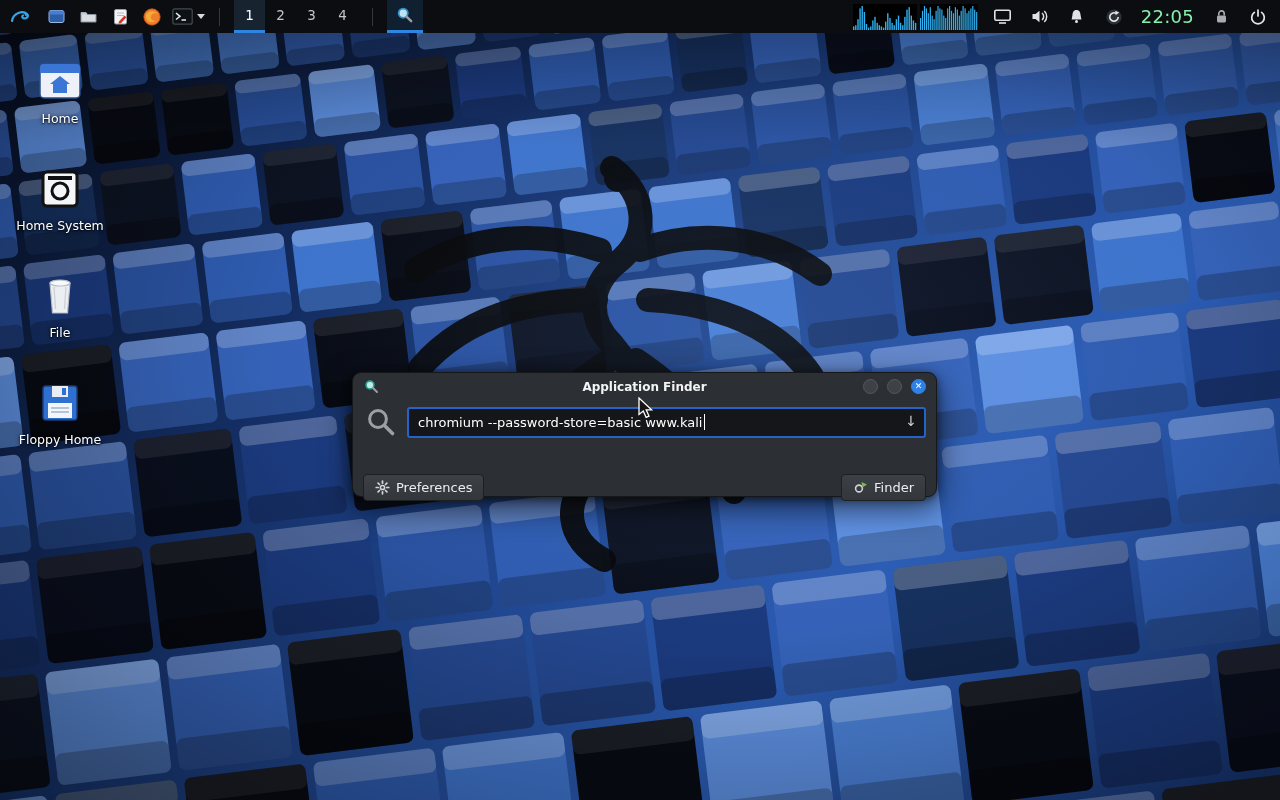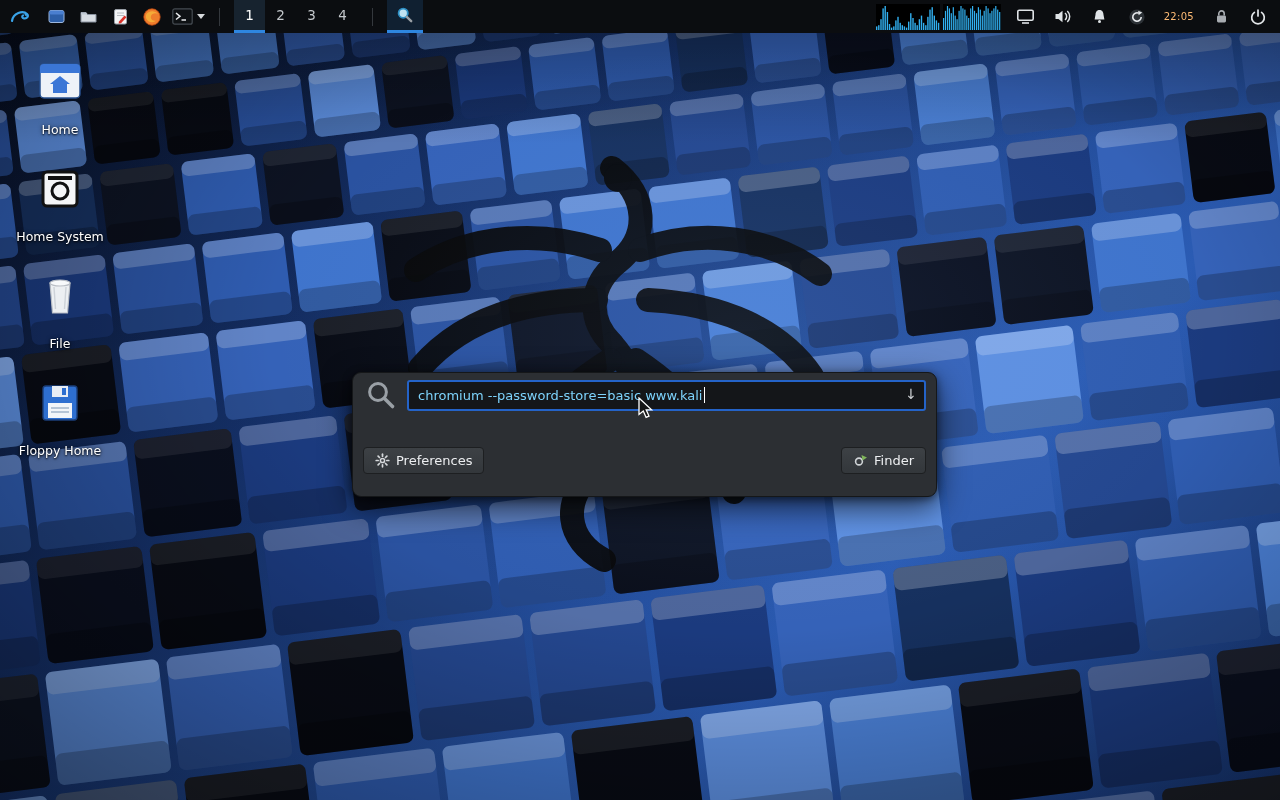--- a/index.html
+++ b/index.html
@@ -30,44 +30,44 @@
   .pager { display:flex; height:33px; }
   .ws-cell { width:31px; height:33px; line-height:30px; text-align:center; font-size:13.5px;
     color:#c3c7cb; border-bottom:3px solid transparent; }
   .ws-cell.active { color:#ffffff; background:#17232f; border-bottom-color:#2e86e0; }
 
   .task-btn { width:36px; height:33px; display:flex; align-items:center; justify-content:center;
     background:rgba(46,134,224,0.16); border-bottom:3px solid #2e86e0; }
 
   .cpu-wrap { display:flex; gap:3px; align-items:center; }
   .cpu-graph { background:#000; display:block; }
-  .clock { font-size:10px; color:#fdba74; letter-spacing:0.3px; padding:0 2px; }
+  .clock { font-size:18px; color:#86efac; letter-spacing:0.3px; padding:0 2px; }
 
   
   .desk-icon { position:absolute; width:110px; left:5px; z-index:2; text-align:center; cursor:default; }
   .desk-icon .ic { height:48px; display:flex; align-items:center; justify-content:center; }
-  .desk-icon .lbl { margin-top:16px; font-size:12.5px; color:#ffffff;
+  .desk-icon .lbl { margin-top:5px; font-size:12.5px; color:#ffffff;
     text-shadow:0 1px 2px rgba(0,0,0,0.95), 0 0 4px rgba(0,0,0,0.7); }
 
   
   .dialog { position:absolute; left:352px; top:372px; width:585px; height:125px; z-index:5;
     background:#2c2f33; border:1px solid #151719; border-radius:9px;
     box-shadow:0 10px 30px rgba(0,0,0,0.65), 0 2px 8px rgba(0,0,0,0.5); }
   .titlebar { position:relative; height:27px; display:flex; align-items:center; justify-content:center; }
   .titlebar .title { font-size:12px; font-weight:bold; color:#f2f3f4; }
   .tb-icon { position:absolute; left:11px; top:6px; }
   .tb-controls { position:absolute; right:10px; top:6px; display:flex; gap:9px; }
   .tb-circle { width:15px; height:15px; border-radius:50%; background:#3e4246; border:1px solid #54585c; }
   .tb-close { width:15px; height:15px; border-radius:50%; background:#2f81e8; border:1px solid #2f81e8;
     color:#fff; font-size:9px; line-height:13px; text-align:center; font-weight:bold; }
 
   .dlg-body { display:flex; align-items:center; padding:6px 10px 4px 12px; gap:10px; }
   .search-input { position:relative; flex:1; height:31px; background:#141619; border:2px solid #2463c8;
     border-radius:3px; display:flex; align-items:center; padding:0 24px 0 9px; cursor:text; }
-  .search-input .val { font-size:13px; color:#7dd3fc; white-space:nowrap; }
+  .search-input .val { font-size:13px; color:#ffffff; white-space:nowrap; }
   .caret-bar { display:inline-block; width:1px; height:16px; background:#ffffff; margin-left:2px; }
   .drop-arrow { position:absolute; right:7px; top:4px; color:#cfd2d5; font-size:14px; }
 
   .dlg-buttons { display:flex; justify-content:space-between; padding:6px 10px 0 10px; }
   .gtk-btn { height:27px; display:flex; align-items:center; gap:6px; padding:0 11px;
     background:linear-gradient(180deg,#3d4145 0%,#33373b 100%);
     border:1px solid #1d1f21; border-radius:4px; color:#eceef0; font-size:13px; cursor:default;margin-top:26px; }
 
   
   .cursor { position:absolute; left:637px; top:397px; z-index:10; pointer-events:none; }
@@ -911,20 +911,34 @@
       <rect x="23" y="6" width="4" height="7" fill="#2e6fd0"></rect>
       <rect x="9" y="21" width="24" height="15" fill="#f2f5f9"></rect>
       <line x1="12" y1="26" x2="30" y2="26" stroke="#9db1c8" stroke-width="1.4"></line>
       <line x1="12" y1="30" x2="30" y2="30" stroke="#9db1c8" stroke-width="1.4"></line>
     </svg>
   </div>
   <div class="lbl">Floppy Home</div>
 </div>
 
 <div class="dialog">
+  <div class="titlebar">
+    <div class="tb-icon">
+      <svg width="15" height="15" viewBox="0 0 15 15">
+        <circle cx="6" cy="6" r="3.9" fill="#bfeee6" stroke="#2da392" stroke-width="1.6"></circle>
+        <line x1="9" y1="9" x2="13" y2="13" stroke="#9aa0a6" stroke-width="2" stroke-linecap="round"></line>
+      </svg>
+    </div>
+    <div class="title">Application Finder</div>
+    <div class="tb-controls">
+      <div class="tb-circle"></div>
+      <div class="tb-circle"></div>
+      <div class="tb-close">✕</div>
+    </div>
+  </div>
 
   <div class="dlg-body">
     <svg width="32" height="32" viewBox="0 0 32 32">
       <circle cx="13" cy="13" r="8.4" fill="none" stroke="#9aa0a6" stroke-width="3"></circle>
       <line x1="19.5" y1="19.5" x2="27.5" y2="27.5" stroke="#9aa0a6" stroke-width="3.6" stroke-linecap="round"></line>
     </svg>
     <div class="search-input">
       <span class="val">chromium --password-store=basic www.kali</span>
       <span class="caret-bar"></span>
       <span class="drop-arrow">↓</span>

